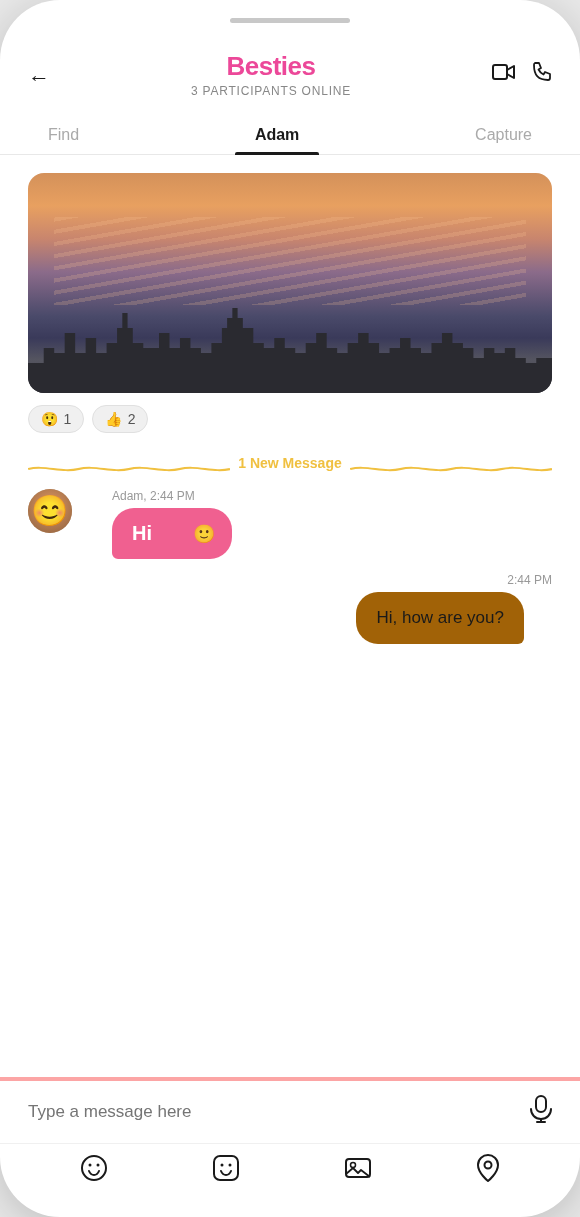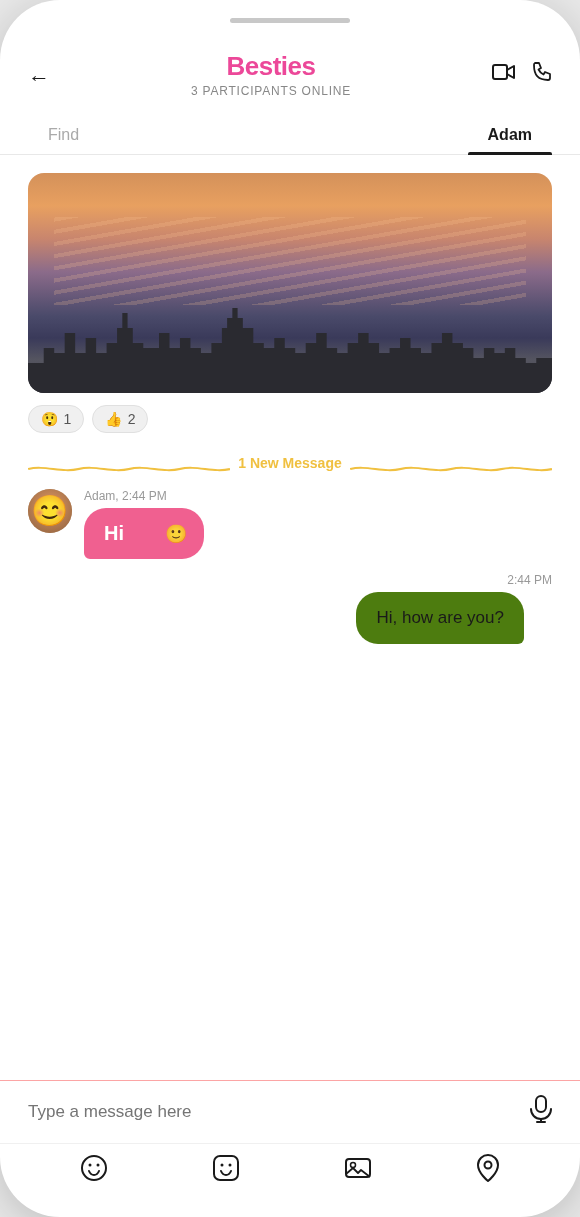--- a/index.html
+++ b/index.html
@@ -277,20 +277,21 @@
 
     
     .avatar-face::before {
       content: '😊';
       font-size: 30px;
       line-height: 1;
     }
 
     .message-group {
       flex: 1;
+      margin-left: 28px;
     }
 
     .message-sender-time {
       font-size: 12px;
       color: #999;
       margin-bottom: 5px;
     }
 
     .message-bubble-incoming {
       display: inline-flex;
@@ -319,33 +320,33 @@
 
     .message-time-outgoing {
       text-align: right;
       font-size: 12px;
       color: #999;
       margin-bottom: 5px;
       padding-right: 28px;
     }
 
     .message-bubble-outgoing {
-      background: #4d7c0f;
+      background: #a16207;
       color: #1a1a1a;
       padding: 16px 20px;
       border-radius: 22px 22px 6px 22px;
       font-size: 17px;
       margin-right: 28px;
       max-width: 300px;
       display: inline-block;
     }
 
     
     .input-bar {
-      border-top: 1px solid #fca5a5;
+      border-top: 4px solid #fca5a5;
       padding: 14px 28px;
       display: flex;
       align-items: center;
       gap: 12px;
     }
 
     .message-input {
       flex: 1;
       border: none;
       outline: none;
@@ -402,20 +403,21 @@
         <svg width="20" height="20" viewBox="0 0 20 20" fill="none" xmlns="http://www.w3.org/2000/svg">
           <path d="M3 1h4l2 5-2.5 1.5a11 11 0 005 5L13 10l5 2v4a2 2 0 01-2 2C6.4 18 2 13.6 2 3a2 2 0 011-2z" stroke="#1a1a1a" stroke-width="1.8" stroke-linejoin="round"></path>
         </svg>
       </span>
     </div>
   </div>
 
   <div class="tabs">
     <div class="tab">Find</div>
     <div class="tab active">Adam</div>
+    <div class="tab">Capture</div>
   </div>
 
   <div class="chat-content">
 
     <div class="image-message-container">
       <div class="image-message">
         <div class="skyline-image"></div>
       </div>
     </div>
 

